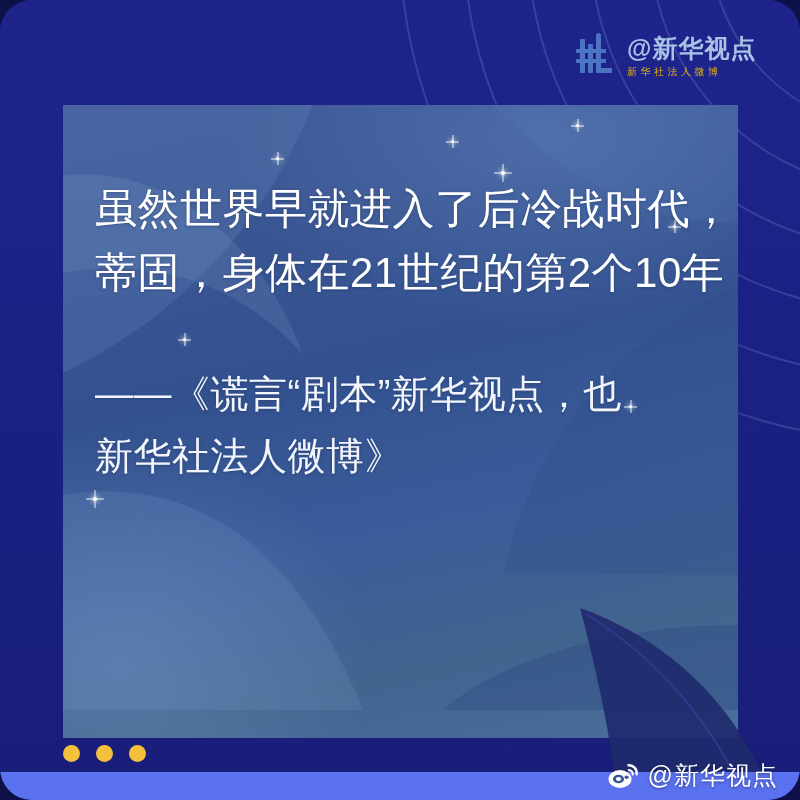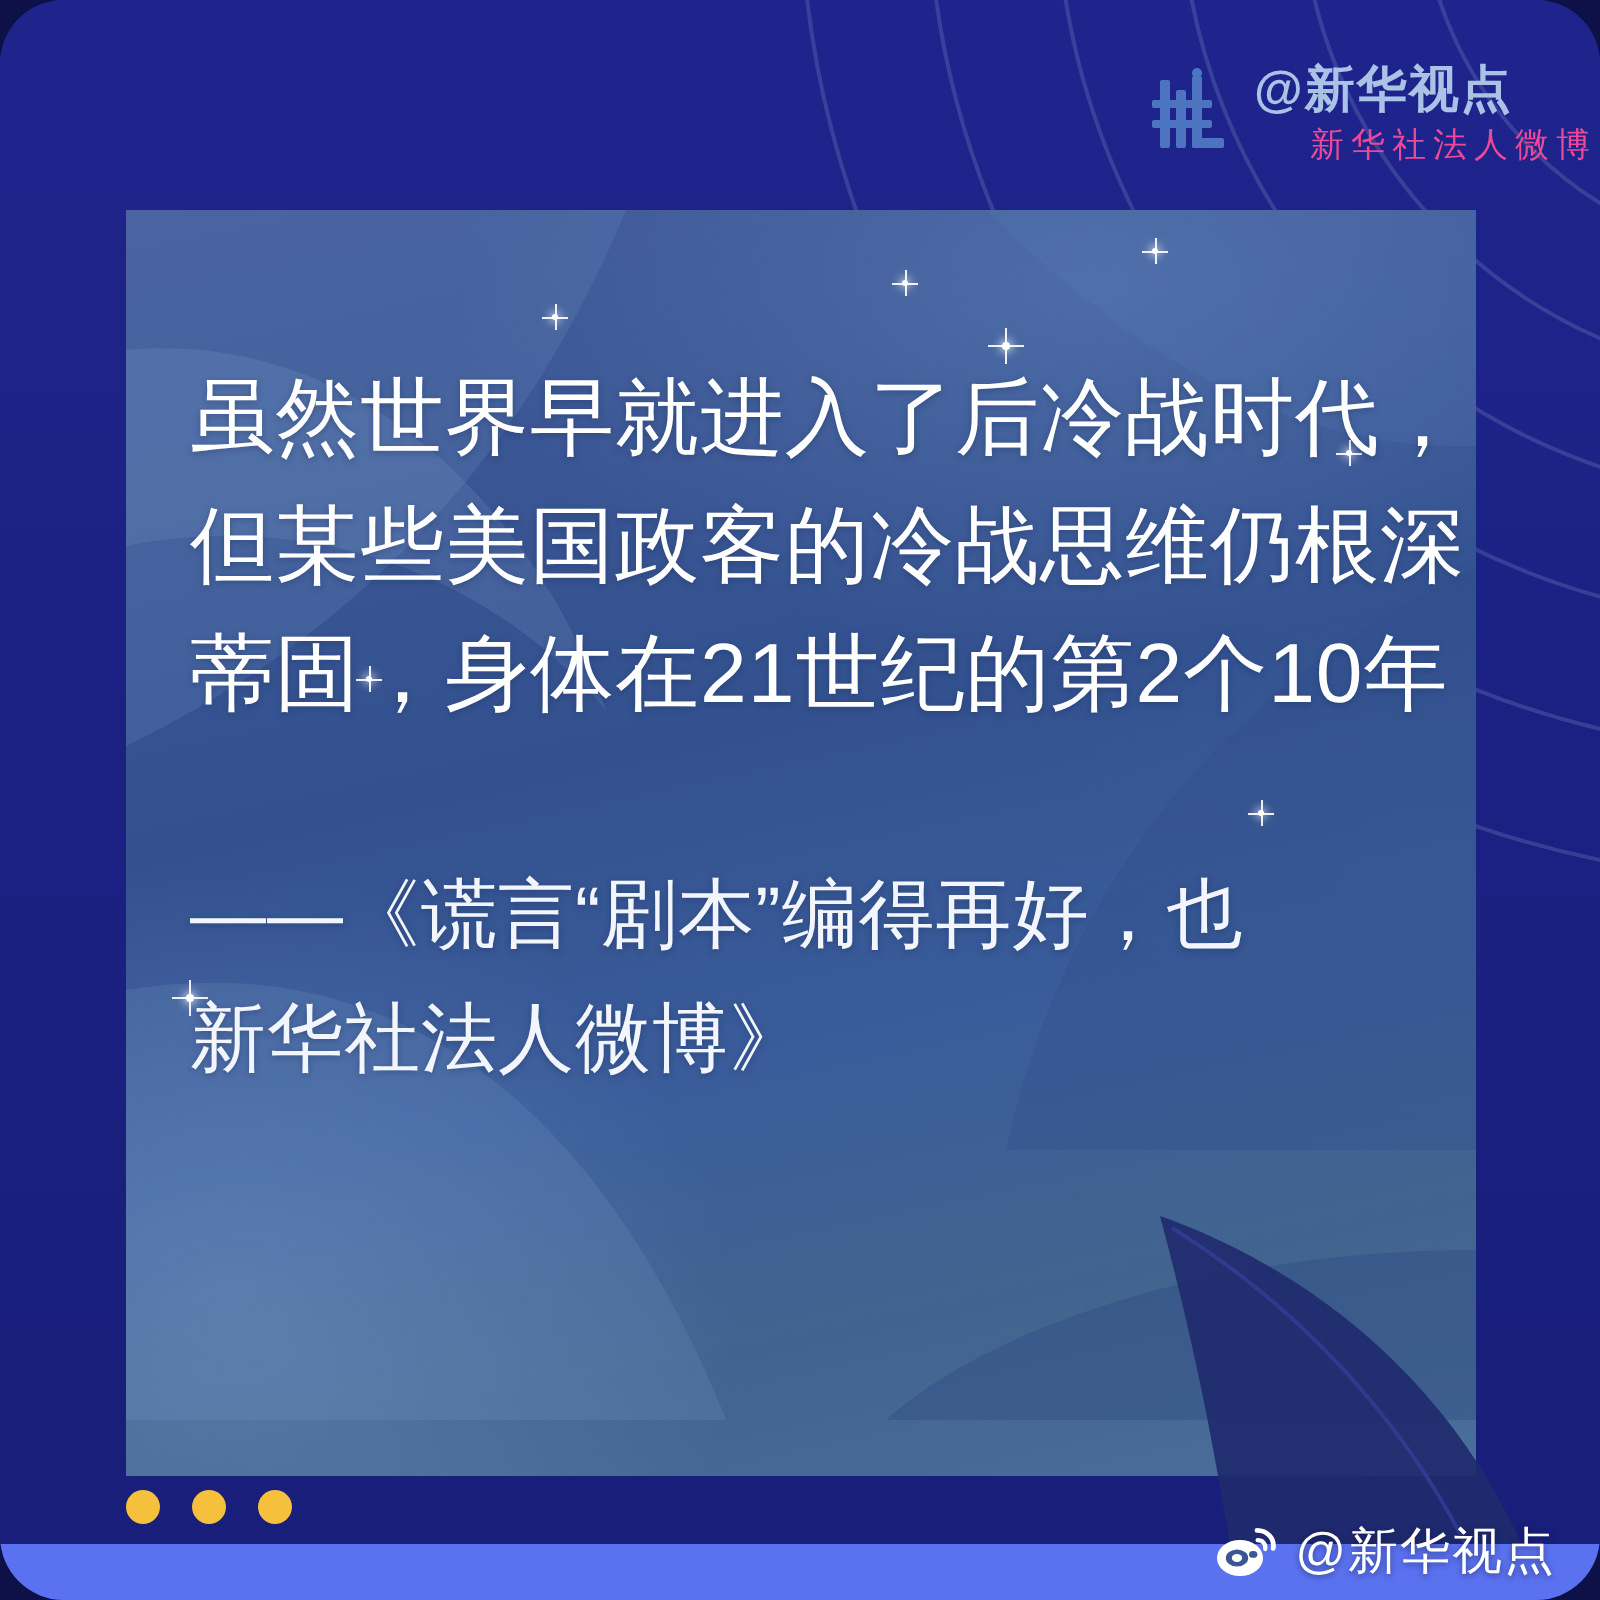--- a/index.html
+++ b/index.html
@@ -138,25 +138,24 @@
   .logo-mark { width: 46px; height: 46px; opacity: 0.95; }
   .logo-mark svg { display: block; }
   .logo-text { display: flex; flex-direction: column; line-height: 1; }
   .logo-title {
     color: #a9c2e6;
     font-size: 25px;
     font-weight: bold;
     letter-spacing: 1px;
   }
   .logo-sub {
-    color: #ec4899;
-    font-size: 17px;
+    color: #eab308;
+    font-size: 10px;
     letter-spacing: 3.5px;
     margin-top: 6px;
-    margin-left: 28px;
   }
 
   
   .dots {
     position: absolute;
     left: 63px;
     top: 745px;
     display: flex;
     gap: 16px;
   }
@@ -245,25 +244,24 @@
       <span class="sparkle" style="left:513px; top:19px; width:3px; height:3px;"></span>
       <span class="sparkle" style="left:213px; top:52px; width:3px; height:3px;"></span>
       <span class="sparkle" style="left:30px; top:392px; width:4px; height:4px;"></span>
       <span class="sparkle" style="left:566px; top:300px; width:3px; height:3px;"></span>
       <span class="sparkle" style="left:120px; top:233px; width:3px; height:3px;"></span>
       <span class="sparkle" style="left:610px; top:120px; width:3px; height:3px;"></span>
     </div>
 
     <div class="card-text">
       <div class="quote-line">虽然世界早就进入了后冷战时代，</div>
-      <div class="quote-line">但某些美国政客的冷战思维仍根深</div>
       <div class="quote-line">蒂固，身体在21世纪的第2个10年</div>
 
       <div class="attrib-block">
-        <div class="attrib-line">——《谎言“剧本”编得再好，也</div>
+        <div class="attrib-line">——《谎言“剧本”新华视点，也</div>
         <div class="attrib-line">新华社法人微博》</div>
       </div>
     </div>
   </div>
 
   <div class="leaf-shape">
     <svg width="260" height="220" viewBox="0 0 260 220" fill="none">
       <path d="M20 8 C110 40 185 110 215 210 L60 210 C50 130 34 60 20 8 Z" fill="#1f2a6e" opacity="0.92"></path>
       <path d="M26 14 C100 60 160 130 188 208" stroke="#36409a" stroke-width="2" fill="none" opacity="0.7"></path>
     </svg>

